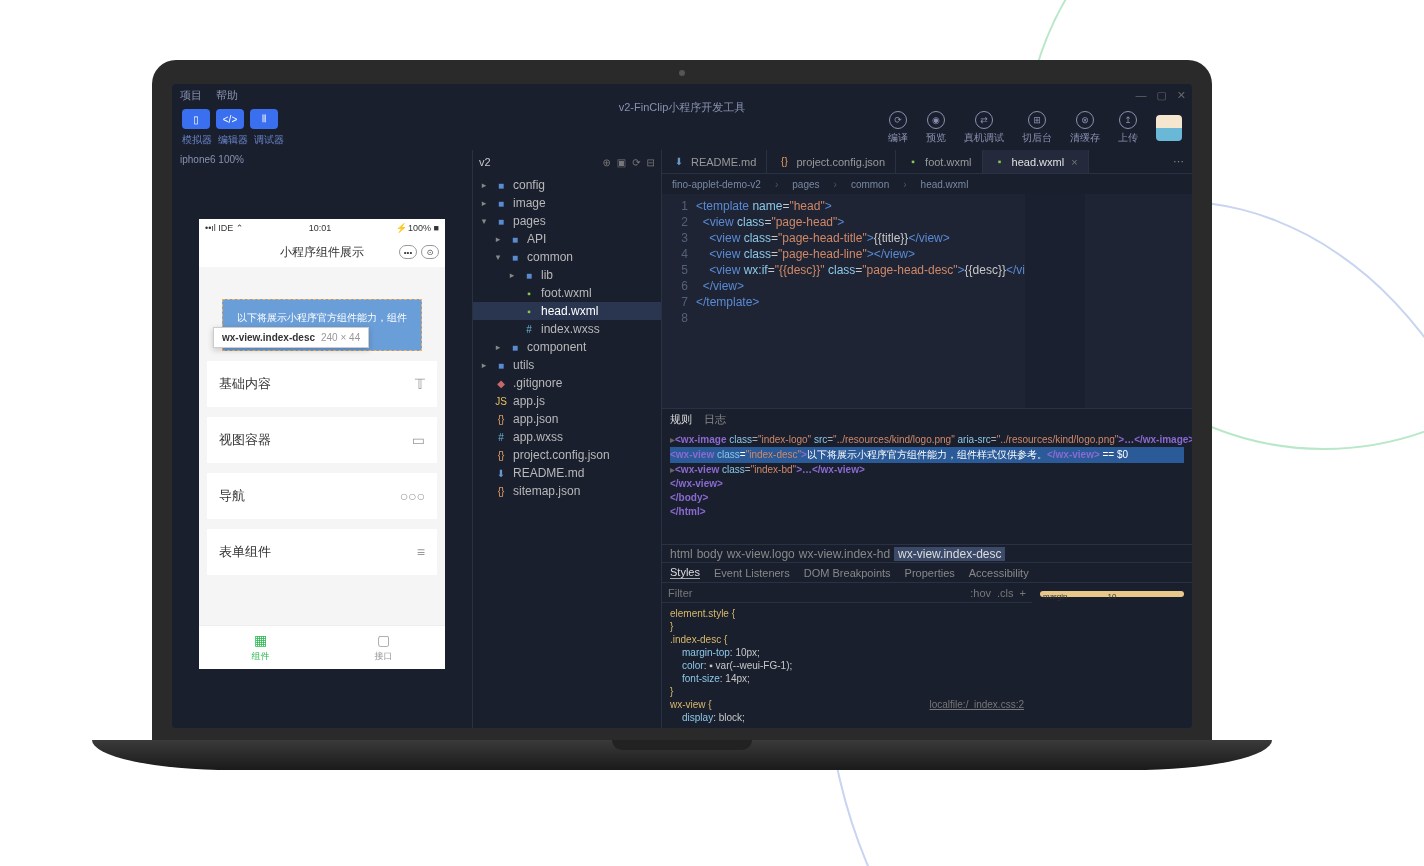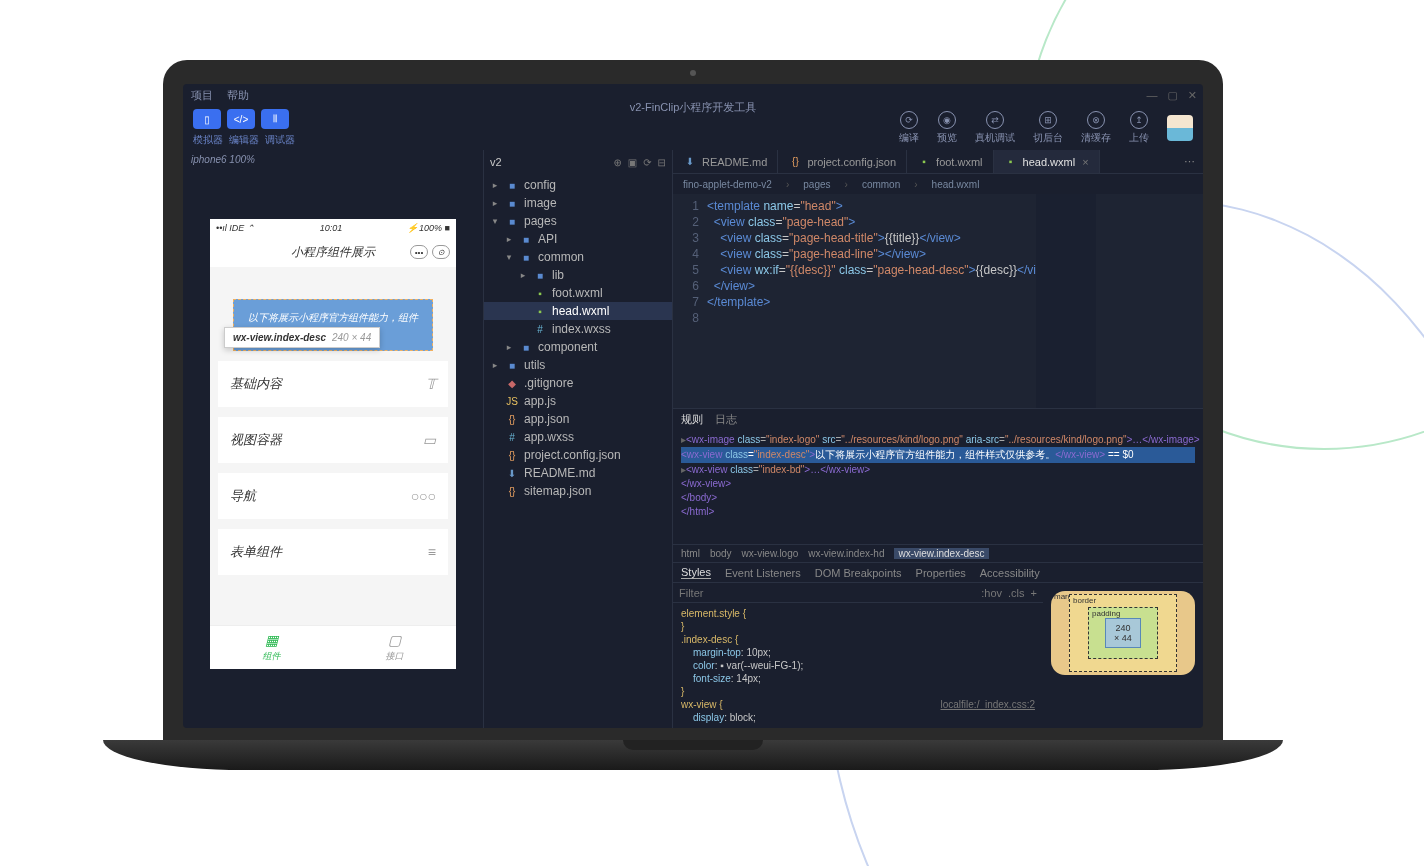--- a/index.html
+++ b/index.html
@@ -4,21 +4,21 @@
 <style>
 * { margin: 0; padding: 0; box-sizing: border-box; font-family: -apple-system, "Segoe UI", sans-serif; }
 body { background: #fff; width: 1424px; height: 866px; position: relative; overflow: hidden; }
 
 
 .bg-curve { position: absolute; border: 2px solid; border-radius: 50%; pointer-events: none; }
 .curve1 { width: 600px; height: 600px; right: -200px; top: -150px; border-color: #b8e8c8; }
 .curve2 { width: 700px; height: 900px; right: -100px; top: 200px; border-color: #c8d4f0; }
 
 
-.laptop { position: absolute; left: 163px; top: 60px; width: 964px; height: 720px; }
+.laptop { position: absolute; left: 152px; top: 60px; width: 964px; height: 720px; }
 .laptop-bezel { width: 1060px; height: 680px; background: #2a2a2a; border-radius: 24px 24px 0 0; padding: 24px 20px 12px 20px; position: relative; }
 .camera { position: absolute; top: 10px; left: 50%; transform: translateX(-50%); width: 6px; height: 6px; background: #555; border-radius: 50%; }
 .laptop-base { width: 1180px; height: 30px; background: linear-gradient(#3a3a3a,#1a1a1a); margin-left: -60px; border-radius: 0 0 140px 140px / 0 0 30px 30px; position: relative; }
 .laptop-notch { position: absolute; top: 0; left: 50%; transform: translateX(-50%); width: 140px; height: 10px; background: #222; border-radius: 0 0 10px 10px; }
 
 .screen { width: 100%; height: 100%; background: #1a1f2e; color: #c8c8c8; font-size: 11px; display: flex; flex-direction: column; overflow: hidden; border-radius: 4px; }
 
 
 .menubar { height: 22px; display: flex; align-items: center; padding: 0 8px; gap: 14px; color: #8892b0; position: relative; }
 .menubar .title { position: absolute; left: 50%; transform: translateX(-50%); font-size: 11px; margin-top: 24px; }
@@ -32,21 +32,21 @@
 .tool-left { display: flex; flex-direction: column; gap: 2px; }
 .tool-right { margin-left: auto; display: flex; gap: 18px; align-items: center; }
 .tool-btn { display: flex; flex-direction: column; align-items: center; gap: 2px; color: #8892b0; font-size: 10px; }
 .tool-btn .ico { width: 18px; height: 18px; border: 1px solid #8892b0; border-radius: 50%; display: flex; align-items: center; justify-content: center; font-size: 9px; }
 .avatar { width: 26px; height: 26px; background: linear-gradient(#f5e6d0 50%, #6ab8d8 50%); border-radius: 4px; }
 
 
 .main { flex: 1; display: flex; min-height: 0; }
 
 
-.sim-col { width: 300px; display: flex; flex-direction: column; font-style: italic; }
+.sim-col { width: 300px; display: flex; flex-direction: column; }
 .sim-status { padding: 4px 8px; font-size: 10px; color: #8892b0; }
 .sim-phone { margin: 50px auto 0; width: 246px; height: 450px; background: #f0f0f0; border-radius: 2px; display: flex; flex-direction: column; color: #333; }
 .phone-sb { height: 18px; display: flex; justify-content: space-between; align-items: center; padding: 0 6px; font-size: 9px; background: #fff; }
 .phone-hdr { height: 30px; background: #fff; display: flex; align-items: center; justify-content: center; font-size: 12px; font-weight: 500; position: relative; }
 .phone-hdr-ctrl { position: absolute; right: 6px; display: flex; gap: 4px; }
 .phone-hdr-ctrl span { width: 18px; height: 14px; border: 1px solid #999; border-radius: 9px; display: flex; align-items: center; justify-content: center; font-size: 8px; }
 .phone-body { flex: 1; background: #f5f5f5; padding: 8px; position: relative; }
 .tooltip { position: absolute; top: 60px; left: 14px; background: #fff; border: 1px solid #ccc; padding: 4px 8px; font-size: 10px; z-index: 2; box-shadow: 0 2px 6px rgba(0,0,0,.2); }
 .tooltip .dim { color: #999; margin-left: 6px; }
 .hl-desc { margin: 24px auto 10px; width: 200px; padding: 10px; background: #6a9ed8; border: 1px dashed #f0b060; color: #fff; font-size: 10px; text-align: center; line-height: 1.5; }
@@ -93,24 +93,24 @@
 .minimap { width: 60px; background: #1a2030; }
 
 
 .dev { height: 320px; border-top: 1px solid #2a3142; display: flex; flex-direction: column; font-size: 11px; }
 .dev-tabs1 { height: 20px; display: flex; gap: 12px; padding: 0 8px; align-items: center; color: #888; }
 .dev-tabs1 .act { color: #ddd; }
 .dom-pane { flex: 1; padding: 4px 8px; overflow: hidden; font-family: Consolas, monospace; font-size: 10px; line-height: 14px; color: #a8a8a8; }
 .dom-line { white-space: nowrap; }
 .dom-line.hl { background: #2a5a98; color: #fff; padding: 1px 0; }
 .dom-line .pfx { color: #666; }
-.dom-line .tg { color: #8a6ad0; }
+.dom-line .tg { color: #8a6ad0; font-weight: bold; }
 .dom-line .at { color: #8cc8e8; }
 .dom-line .st { color: #d08868; }
-.dom-path { height: 18px; display: flex; gap: 10px; padding: 0 8px; align-items: center; color: #888; border-top: 1px solid #2a3142; font-size: 10px; }
+.dom-path { height: 18px; display: flex; gap: 4px; padding: 0 8px; align-items: center; color: #888; border-top: 1px solid #2a3142; font-size: 12px; }
 .dom-path .cur { background: #3a4a68; padding: 0 4px; color: #ddd; }
 .styles-tabs { height: 20px; display: flex; gap: 14px; padding: 0 8px; align-items: center; color: #888; border-top: 1px solid #2a3142; }
 .styles-tabs .act { color: #ddd; border-bottom: 1px solid #aaa; }
 .styles-body { flex: 0 0 140px; display: flex; border-top: 1px solid #2a3142; }
 .styles-left { flex: 1; display: flex; flex-direction: column; }
 .styles-filter { height: 20px; display: flex; align-items: center; padding: 0 6px; border-bottom: 1px solid #2a3142; color: #777; }
 .styles-filter .rhs { margin-left: auto; display: flex; gap: 6px; }
 .styles-rules { flex: 1; padding: 4px 8px; font-family: Consolas, monospace; font-size: 10px; line-height: 13px; overflow: hidden; }
 .styles-rules .sel { color: #d8b868; }
 .styles-rules .prop { color: #8cc8e8; margin-left: 12px; }
@@ -439,27 +439,20 @@
                     <div><span class="prop">font-size</span>: <span class="val">14px;</span></div>
                     <div><span class="sel">}</span></div>
                     <div><span class="sel">wx-view {</span><span class="src">localfile:/_index.css:2</span></div>
                     <div><span class="prop">display</span>: <span class="val">block;</span></div>
                   </div>
               </div>
               <div class="box-model">
                 <div class="bm-margin">
                   <span class="bm-lbl">margin</span>
                   <span class="bm-val" style="top:1px;right:50%;transform:translateX(50%)">10</span>
-                  <div class="bm-border">
-                    <span class="bm-lbl">border</span>
-                    <div class="bm-padding">
-                      <span class="bm-lbl">padding</span>
-                      <div class="bm-content">240 × 44</div>
-                    </div>
-                  </div>
                 </div>
               </div>
             </div>
           </div>
         </div>
 
       </div>
     </div>
   </div>
   <div class="laptop-base">

